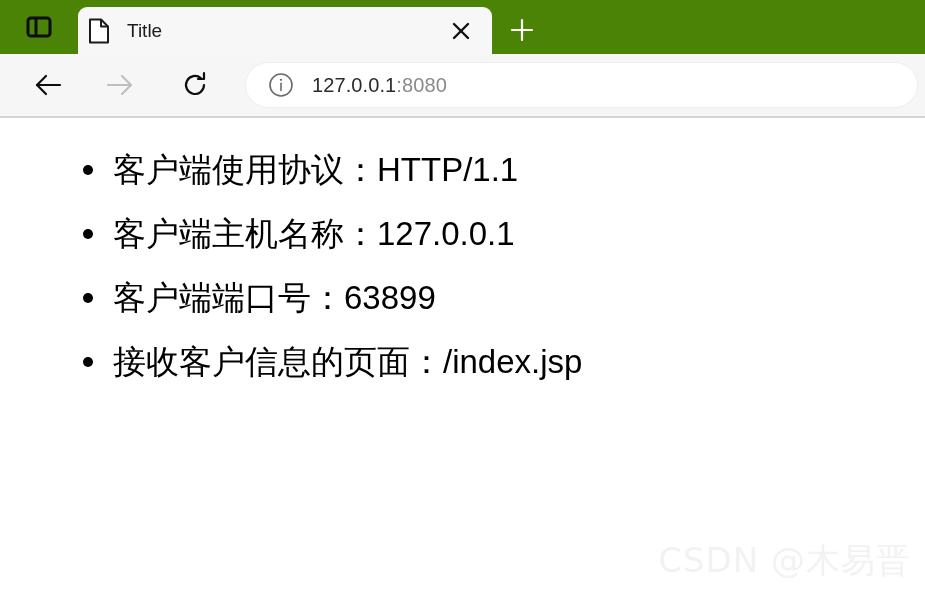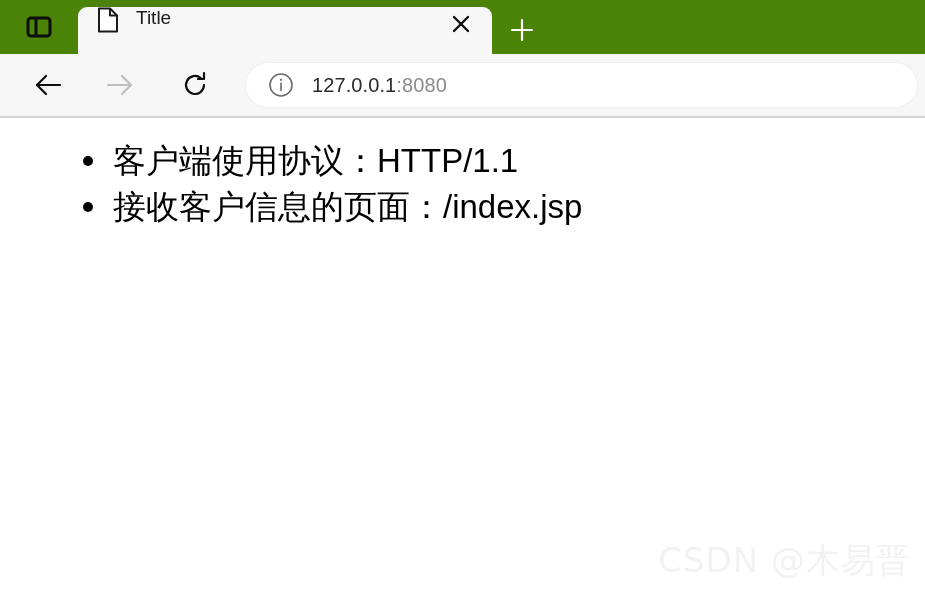--- a/index.html
+++ b/index.html
@@ -50,22 +50,22 @@
     justify-content: center;
     cursor: pointer;
   }
 
   .tab {
     width: 414px;
     height: 47px;
     background: #f7f7f7;
     border-radius: 9px 9px 0 0;
     display: flex;
-    align-items: flex-start;
-    padding: 0 0 0 18px;
+    align-items: center;
+    padding: 0 0 0 9px;
     box-sizing: border-box;
     position: relative;
     flex: 0 0 auto;
   }
 
   .tab-favicon {
     width: 24px;
     height: 26px;
     flex: 0 0 auto;
     display: flex;
@@ -189,21 +189,21 @@
     position: absolute;
     left: 0;
     top: 20px;
     width: 100%;
   }
 
   ul.info-list li {
     position: relative;
     padding-left: 113px;
     font-size: 33px;
-    line-height: 46px;
+    line-height: 64px;
     color: #000000;
     white-space: nowrap;
     font-family: "DejaVu Sans", "Liberation Sans", sans-serif;
   }
 
   ul.info-list li .bullet {
     position: absolute;
     left: 83px;
     top: 50%;
     margin-top: -5px;
@@ -304,19 +304,21 @@
       <span class="url-text">
         <span>127.0.0.1</span><span class="url-port">:8080</span>
       </span>
     </div>
   </div>
 
   <div class="page-content">
 
     <ul class="info-list" id="info-list">
         <li><span class="bullet"></span><span class="item-label">客户端使用协议：</span><span class="item-value">HTTP/1.1</span></li>
+        <li><span class="bullet"></span><span class="item-label">客户端主机名称：</span><span class="item-value">127.0.0.1</span></li>
+        <li><span class="bullet"></span><span class="item-label">客户端端口号：</span><span class="item-value">63899</span></li>
         <li><span class="bullet"></span><span class="item-label">接收客户信息的页面：</span><span class="item-value">/index.jsp</span></li>
       </ul>
 
     <div class="watermark">CSDN @木易晋</div>
   </div>
 
 </div>
 
 </body></html>

